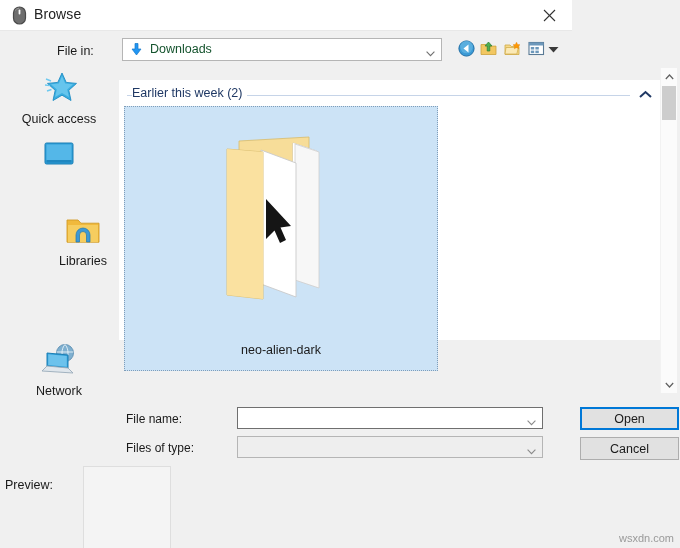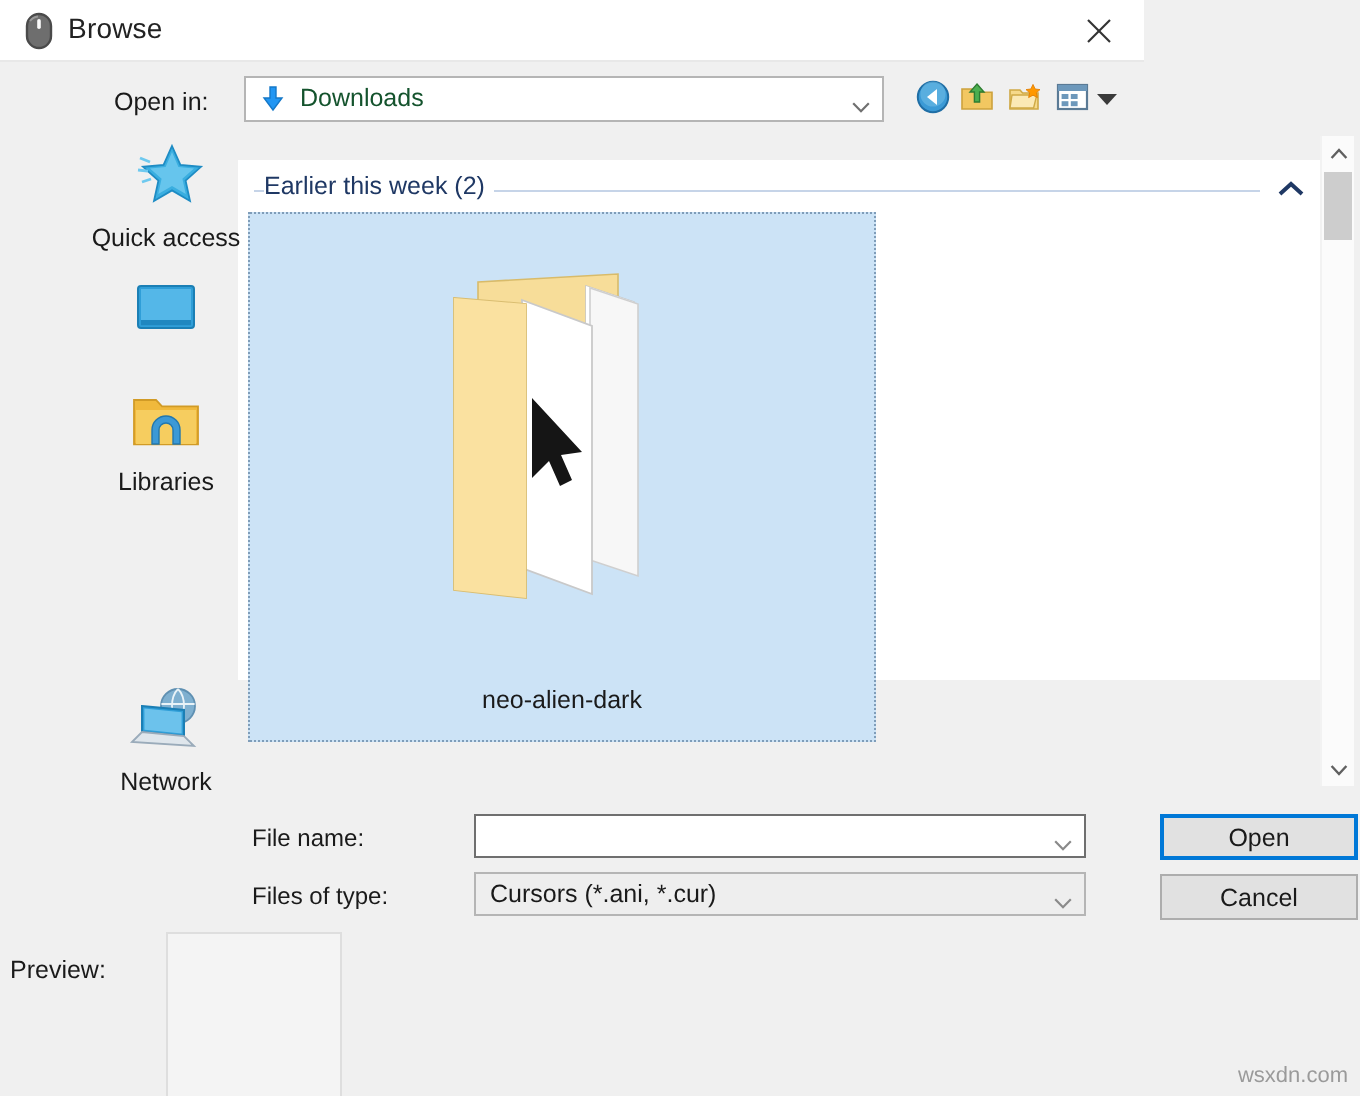--- a/index.html
+++ b/index.html
@@ -174,21 +174,21 @@
     position: absolute;
     left: 1px; top: 18px;
     width: 14px; height: 34px;
     background: #cdcdcd;
   }
 
   
   .places {
     position: absolute;
     left: 0; top: 62px;
-    width: 106px; height: 400px; margin-left: 24px;
+    width: 106px; height: 400px;
   }
   .place {
     position: absolute;
     left: 0;
     width: 118px;
     height: 68px;
     text-align: center;
     cursor: default;
   }
   .place .pic {
@@ -293,21 +293,21 @@
   </span>
   <span class="title-text">Browse</span>
   <div class="close-btn">
     <svg width="13" height="13" viewBox="0 0 13 13">
       <line x1="1" y1="1" x2="12" y2="12" stroke="#333" stroke-width="1.1"></line>
       <line x1="12" y1="1" x2="1" y2="12" stroke="#333" stroke-width="1.1"></line>
     </svg>
   </div>
 </div>
 
-<span class="lookin-label">Open in:</span>
+<span class="lookin-label">File in:</span>
 
 <div class="lookin-combo">
   <span class="dl-icon">
     <svg width="15" height="15" viewBox="0 0 15 15">
       <path d="M6 1.5 h3 v5.5 h3 L7.5 13 L3 7 h3 z" fill="#2196f3" stroke="#1478c8" stroke-width="0.7"></path>
     </svg>
   </span>
   <span class="dl-text">Downloads</span>
   <span class="combo-arrow">
     <svg width="9" height="6" viewBox="0 0 9 6">
@@ -420,21 +420,21 @@
   <div class="place" style="top:74px;">
     <div class="pic">
       <svg width="40" height="34" viewBox="0 0 40 34">
         <rect x="6" y="4" width="28" height="21" rx="1.5" fill="#2f9ed8" stroke="#1b7fb5" stroke-width="1"></rect>
         <rect x="7.5" y="5.5" width="25" height="16" fill="#54b7e8"></rect>
         <rect x="7.5" y="21" width="25" height="2.6" fill="#1f87c0"></rect>
       </svg>
     </div>
   </div>
 
-  <div class="place" style="top:128px;">
+  <div class="place" style="top:148px;padding-left:24px;">
     <div class="pic">
       <svg width="40" height="34" viewBox="0 0 40 34">
         <path d="M4 7 h11 l3 3.2 H36 v19 H4 z" fill="#f0b93c" stroke="#d19b26" stroke-width="0.9"></path>
         <path d="M5 12 H35 v17 H5 z" fill="#f6cd5f"></path>
         <path d="M13 29 v-7 a7 7 0 0 1 14 0 v7 h-3.5 v-7 a3.5 3.5 0 0 0 -7 0 v7 z" fill="#3c99d6" stroke="#2277ae" stroke-width="0.7"></path>
       </svg>
     </div>
     <div class="cap">Libraries</div>
   </div>
 
@@ -458,21 +458,20 @@
   <span style="position:absolute;left:6px;top:3px;font-size:12.5px;color:#1a1a1a;"></span>
   <span class="combo-arrow">
     <svg width="9" height="6" viewBox="0 0 9 6">
       <path d="M0.6 0.6 L4.5 4.6 L8.4 0.6" stroke="#8a8a8a" stroke-width="1.1" fill="none"></path>
     </svg>
   </span>
 </div>
 
 <span class="form-label filetype-label">Files of type:</span>
 <div class="filetype-input">
-  <span class="ft-text">Cursors (*.ani, *.cur)</span>
   <span class="combo-arrow">
     <svg width="9" height="6" viewBox="0 0 9 6">
       <path d="M0.6 0.6 L4.5 4.6 L8.4 0.6" stroke="#8a8a8a" stroke-width="1.1" fill="none"></path>
     </svg>
   </span>
 </div>
 
 <div class="dlg-btn btn-open">Open</div>
 <div class="dlg-btn btn-cancel">Cancel</div>
 

